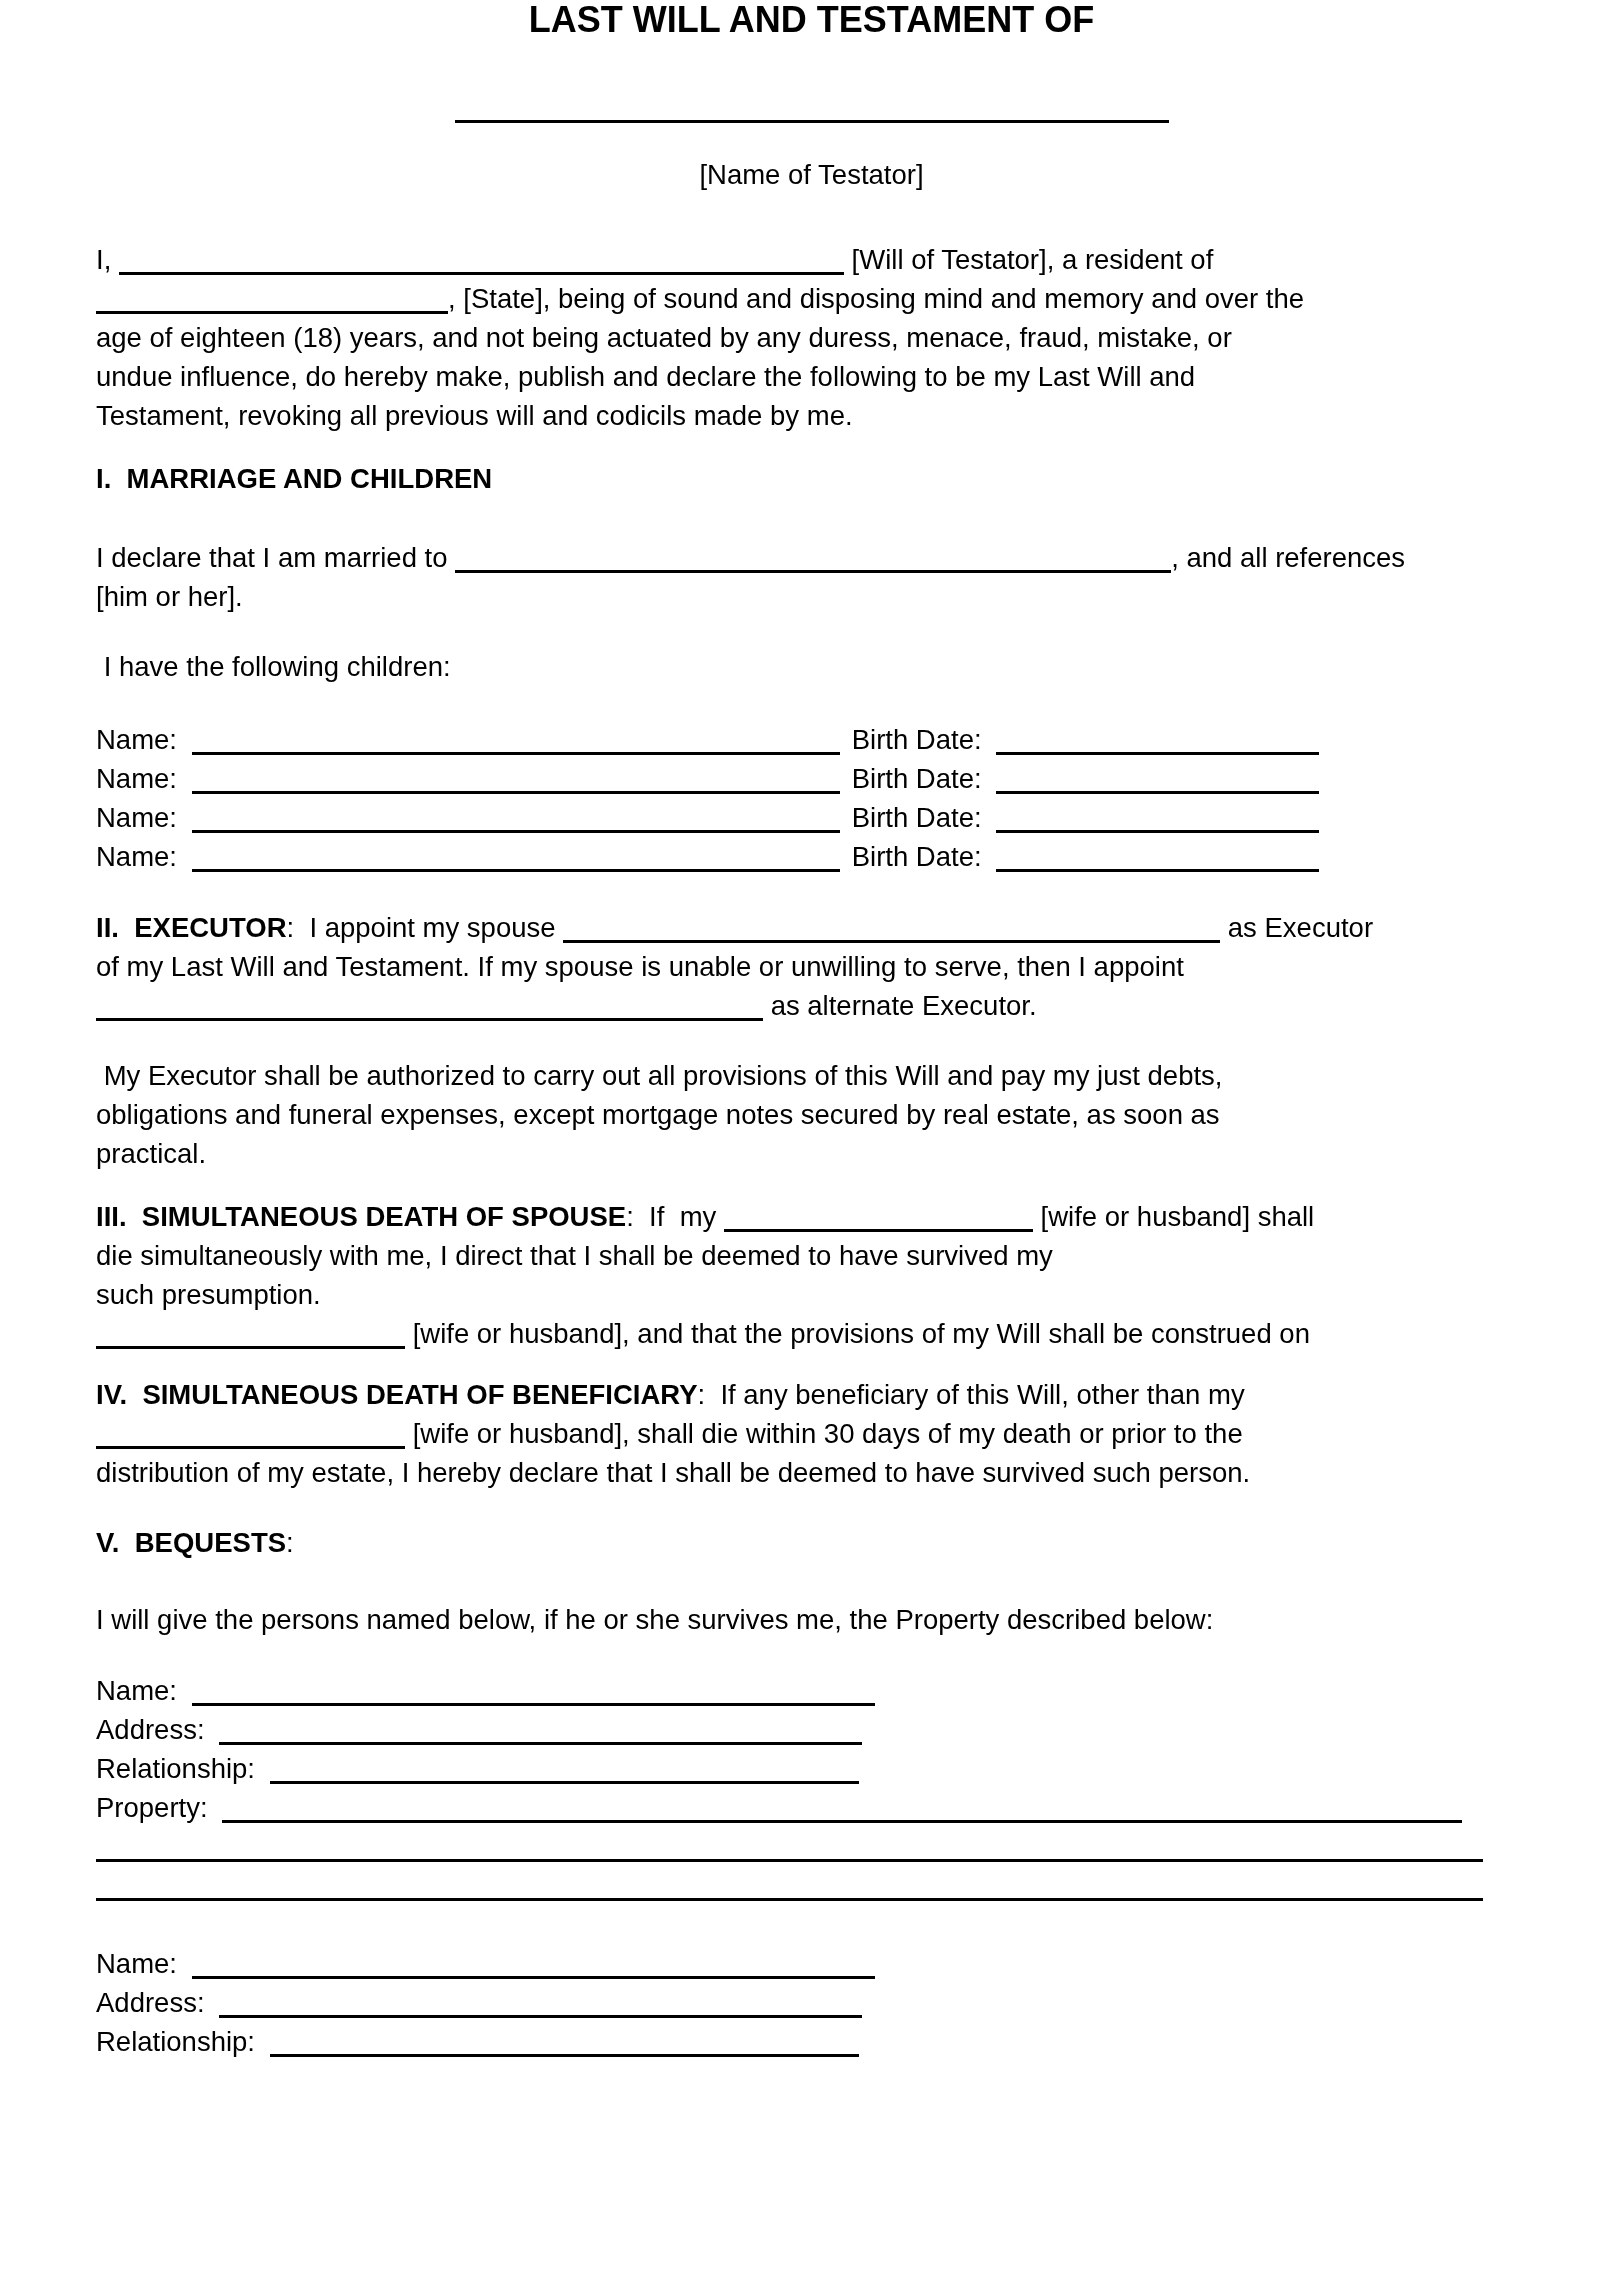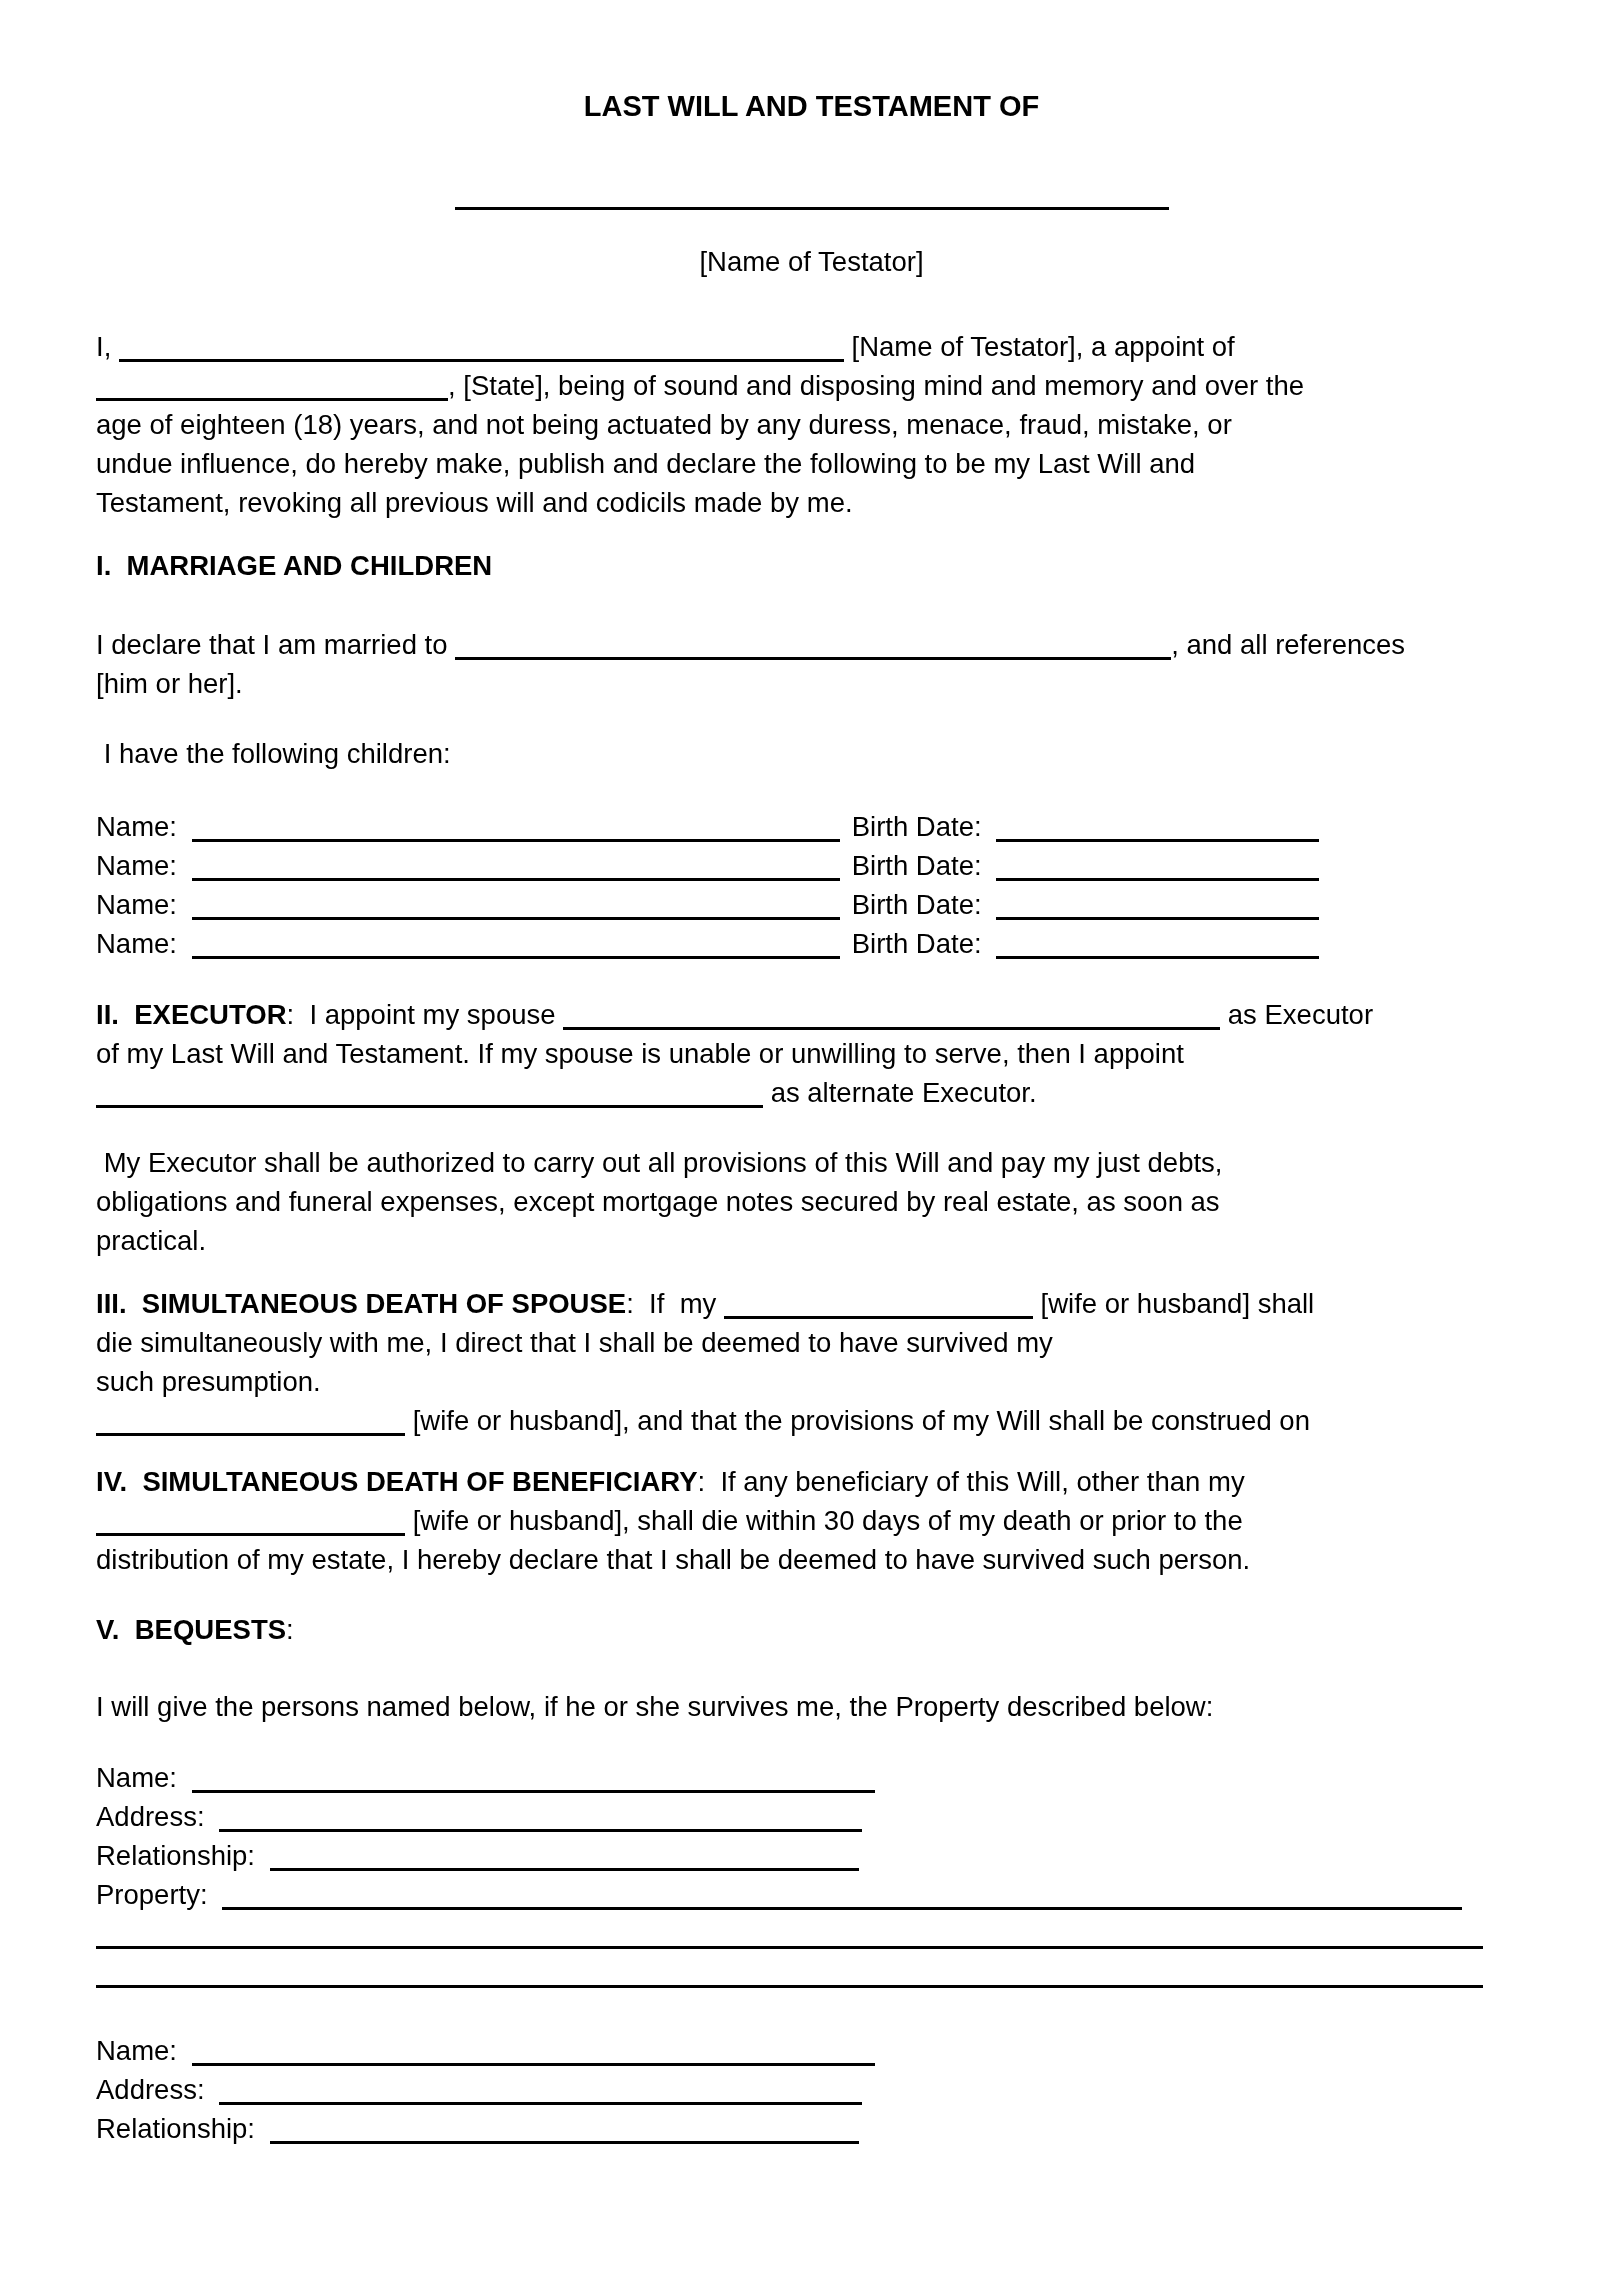--- a/index.html
+++ b/index.html
@@ -17,22 +17,21 @@
     padding: 0 96px;
     box-sizing: border-box;
     overflow: hidden;
   }
   .para { margin: 0; }
   .ln { white-space: nowrap; }
   b { font-weight: bold; }
   .title {
     text-align: center;
     font-weight: bold;
-    font-size: 29px;
-    margin-top: 87px;
+    font-size: 36px;
   }
   .center-rule {
     width: 714px;
     height: 0;
     border-bottom: 3.7px solid #000;
     margin: 81px auto 0 auto;
   }
   .caption { text-align: center; margin-top: 32px; }
   .blank {
     display: inline-block;
@@ -79,21 +78,21 @@
 
 <div class="page">
 
   <div class="title">LAST WILL AND TESTAMENT OF</div>
 
   <div class="center-rule blank-line"></div>
   <div class="caption">[Name of Testator]</div>
 
   <div class="para mt-intro">
     <div class="ln">
-      <span>I, </span><span class="blank w-intro1"></span><span> [Name of Testator], a appoint of</span>
+      <span>I, </span><span class="blank w-intro1"></span><span> [Will of Testator], a resident of</span>
     </div>
     <div class="ln">
       <span class="blank w-intro2"></span><span>, [State], being of sound and disposing mind and memory and over the</span>
     </div>
     <div class="ln"><span>age of eighteen (18) years, and not being actuated by any duress, menace, fraud, mistake, or</span></div>
     <div class="ln"><span>undue influence, do hereby make, publish and declare the following to be my Last Will and</span></div>
     <div class="ln"><span>Testament, revoking all previous will and codicils made by me.</span></div>
   </div>
 
   <div class="para mt-h1">

